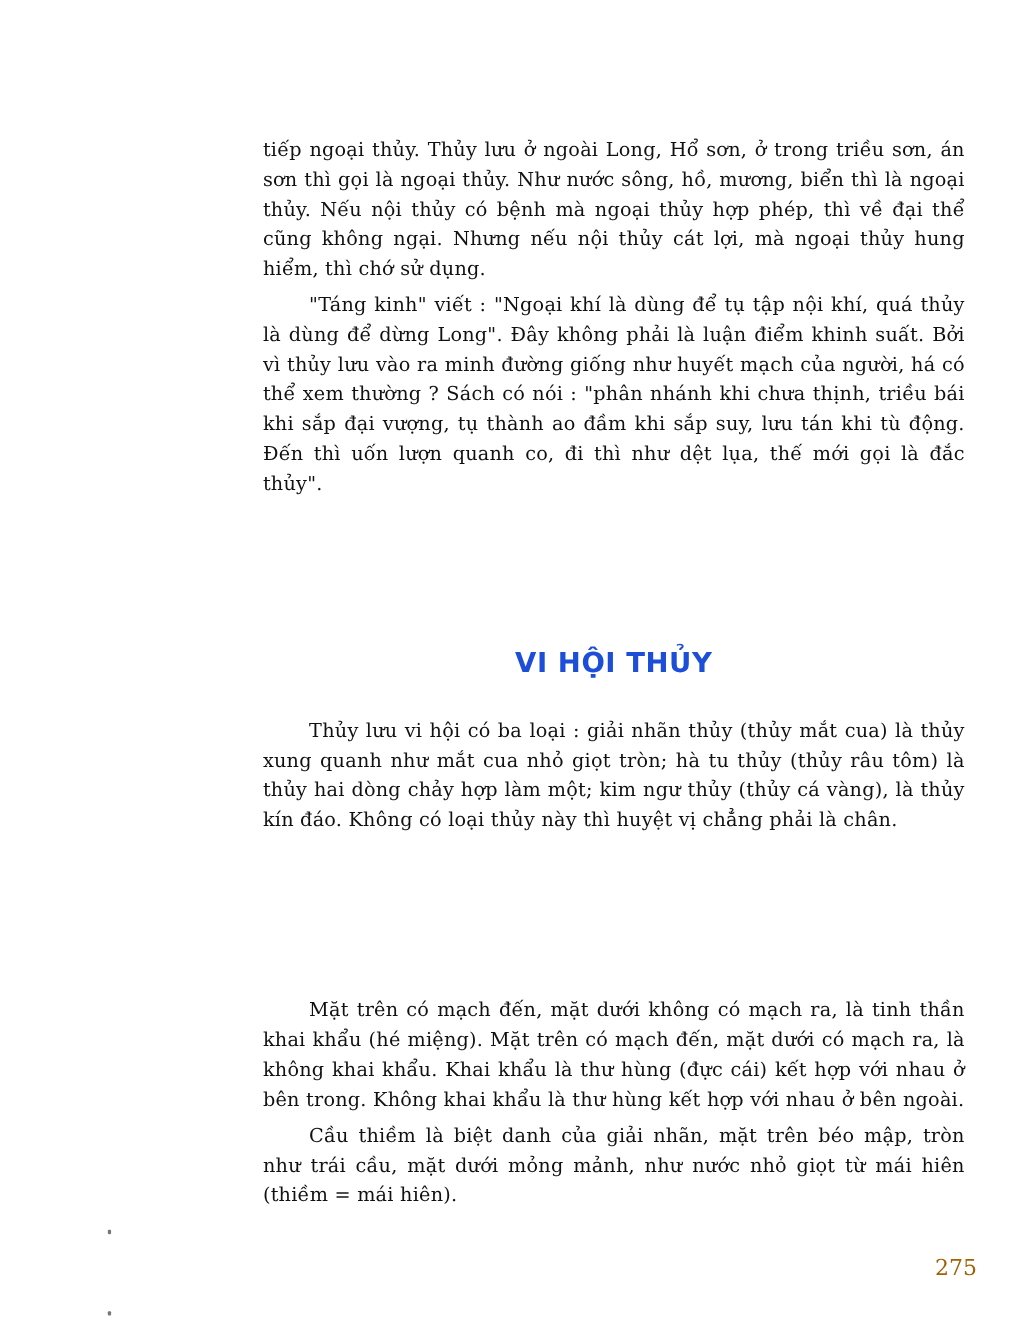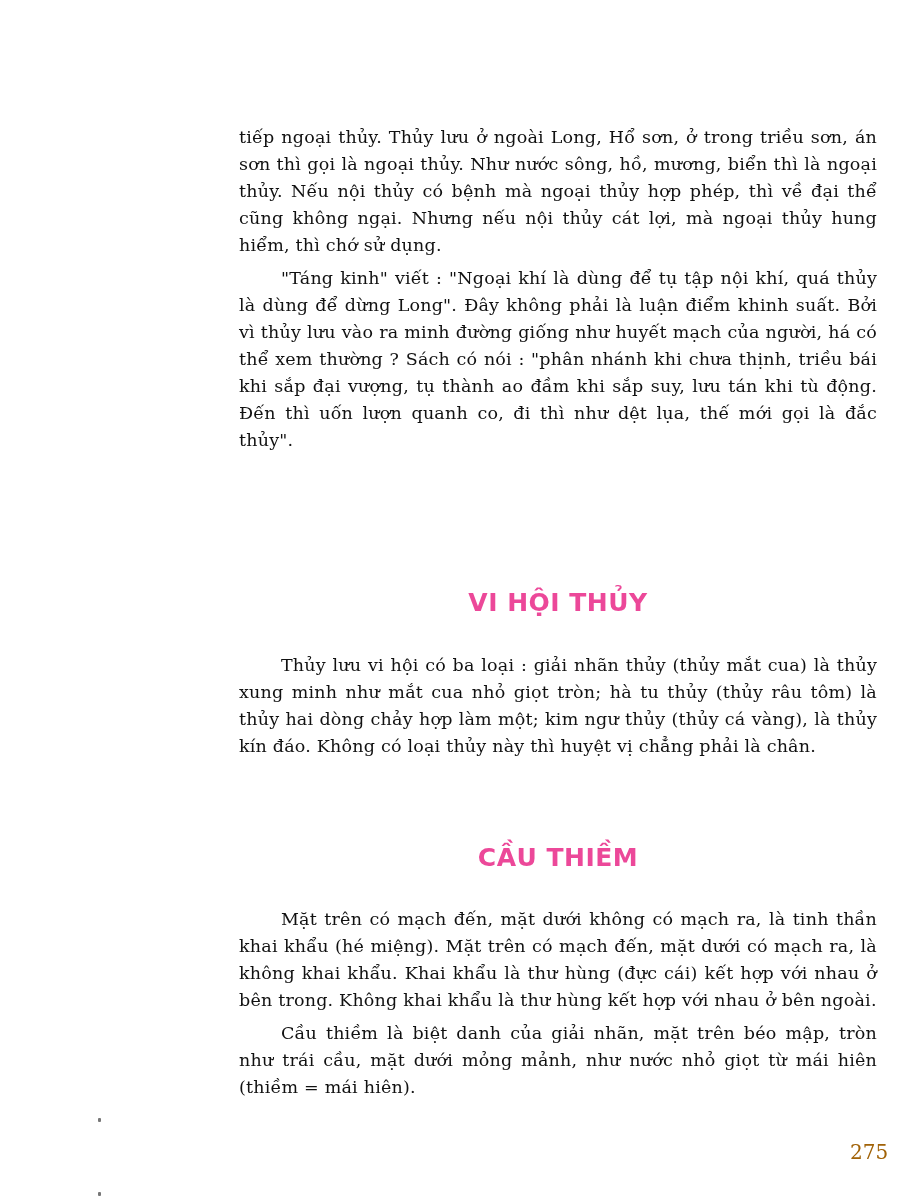--- a/index.html
+++ b/index.html
@@ -9,45 +9,44 @@
     position: absolute; left: 225px; width: 638px;
     font-family: "DejaVu Serif", serif;
     font-size: 17.5px; line-height: 27px; color: #111;
     text-align: justify; letter-spacing: 0.2px;
   }
   .text-block p { margin: 0 0 6px 0; text-indent: 42px; }
   .text-block p.noindent { text-indent: 0; }
   .heading {
     position: absolute; left: 225px; width: 638px; text-align: center;
     font-family: "DejaVu Sans", sans-serif; font-weight: bold;
-    font-size: 25px; color: #ec4899; letter-spacing: 0.5px;
+    font-size: 25px; color: #1d4ed8; letter-spacing: 0.5px;
   }
   .page-number {
     position: absolute; left: 836px; top: 1140px;
     font-family: "DejaVu Serif", serif; font-size: 20px; color: #a16207;
   }
   .speck { position: absolute; width: 3px; height: 4px; background: #777; border-radius: 1px; }
 </style>
 </head>
 <body>
 
 <div class="page">
 
   <div class="text-block" style="top:124px;">
     <p class="noindent">tiếp ngoại thủy. Thủy lưu ở ngoài Long, Hổ sơn, ở trong triều sơn, án sơn thì gọi là ngoại thủy. Như nước sông, hồ, mương, biển thì là ngoại thủy. Nếu nội thủy có bệnh mà ngoại thủy hợp phép, thì về đại thể cũng không ngại. Nhưng nếu nội thủy cát lợi, mà ngoại thủy hung hiểm, thì chớ sử dụng.</p>
     <p>"Táng kinh" viết : "Ngoại khí là dùng để tụ tập nội khí, quá thủy là dùng để dừng Long". Đây không phải là luận điểm khinh suất. Bởi vì thủy lưu vào ra minh đường giống như huyết mạch của người, há có thể xem thường ? Sách có nói : "phân nhánh khi chưa thịnh, triều bái khi sắp đại vượng, tụ thành ao đầm khi sắp suy, lưu tán khi tù động. Đến thì uốn lượn quanh co, đi thì như dệt lụa, thế mới gọi là đắc thủy".</p>
   </div>
 
   <div class="heading" style="top:588px;">VI HỘI THỦY</div>
 
   <div class="text-block" style="top:652px;">
-    <p>Thủy lưu vi hội có ba loại : giải nhãn thủy (thủy mắt cua) là thủy xung minh như mắt cua nhỏ giọt tròn; hà tu thủy (thủy râu tôm) là thủy hai dòng chảy hợp làm một; kim ngư thủy (thủy cá vàng), là thủy kín đáo. Không có loại thủy này thì huyệt vị chẳng phải là chân.</p>
+    <p>Thủy lưu vi hội có ba loại : giải nhãn thủy (thủy mắt cua) là thủy xung quanh như mắt cua nhỏ giọt tròn; hà tu thủy (thủy râu tôm) là thủy hai dòng chảy hợp làm một; kim ngư thủy (thủy cá vàng), là thủy kín đáo. Không có loại thủy này thì huyệt vị chẳng phải là chân.</p>
   </div>
 
-  <div class="heading" style="top:843px;">CẦU THIỀM</div>
 
   <div class="text-block" style="top:906px;">
     <p>Mặt trên có mạch đến, mặt dưới không có mạch ra, là tinh thần khai khẩu (hé miệng). Mặt trên có mạch đến, mặt dưới có mạch ra, là không khai khẩu. Khai khẩu là thư hùng (đực cái) kết hợp với nhau ở bên trong. Không khai khẩu là thư hùng kết hợp với nhau ở bên ngoài.</p>
     <p>Cầu thiềm là biệt danh của giải nhãn, mặt trên béo mập, tròn như trái cầu, mặt dưới mỏng mảnh, như nước nhỏ giọt từ mái hiên (thiềm = mái hiên).</p>
   </div>
 
   <div class="page-number">275</div>
 
   <div class="speck" style="left:84px; top:1118px;"></div>
   <div class="speck" style="left:84px; top:1192px;"></div>

